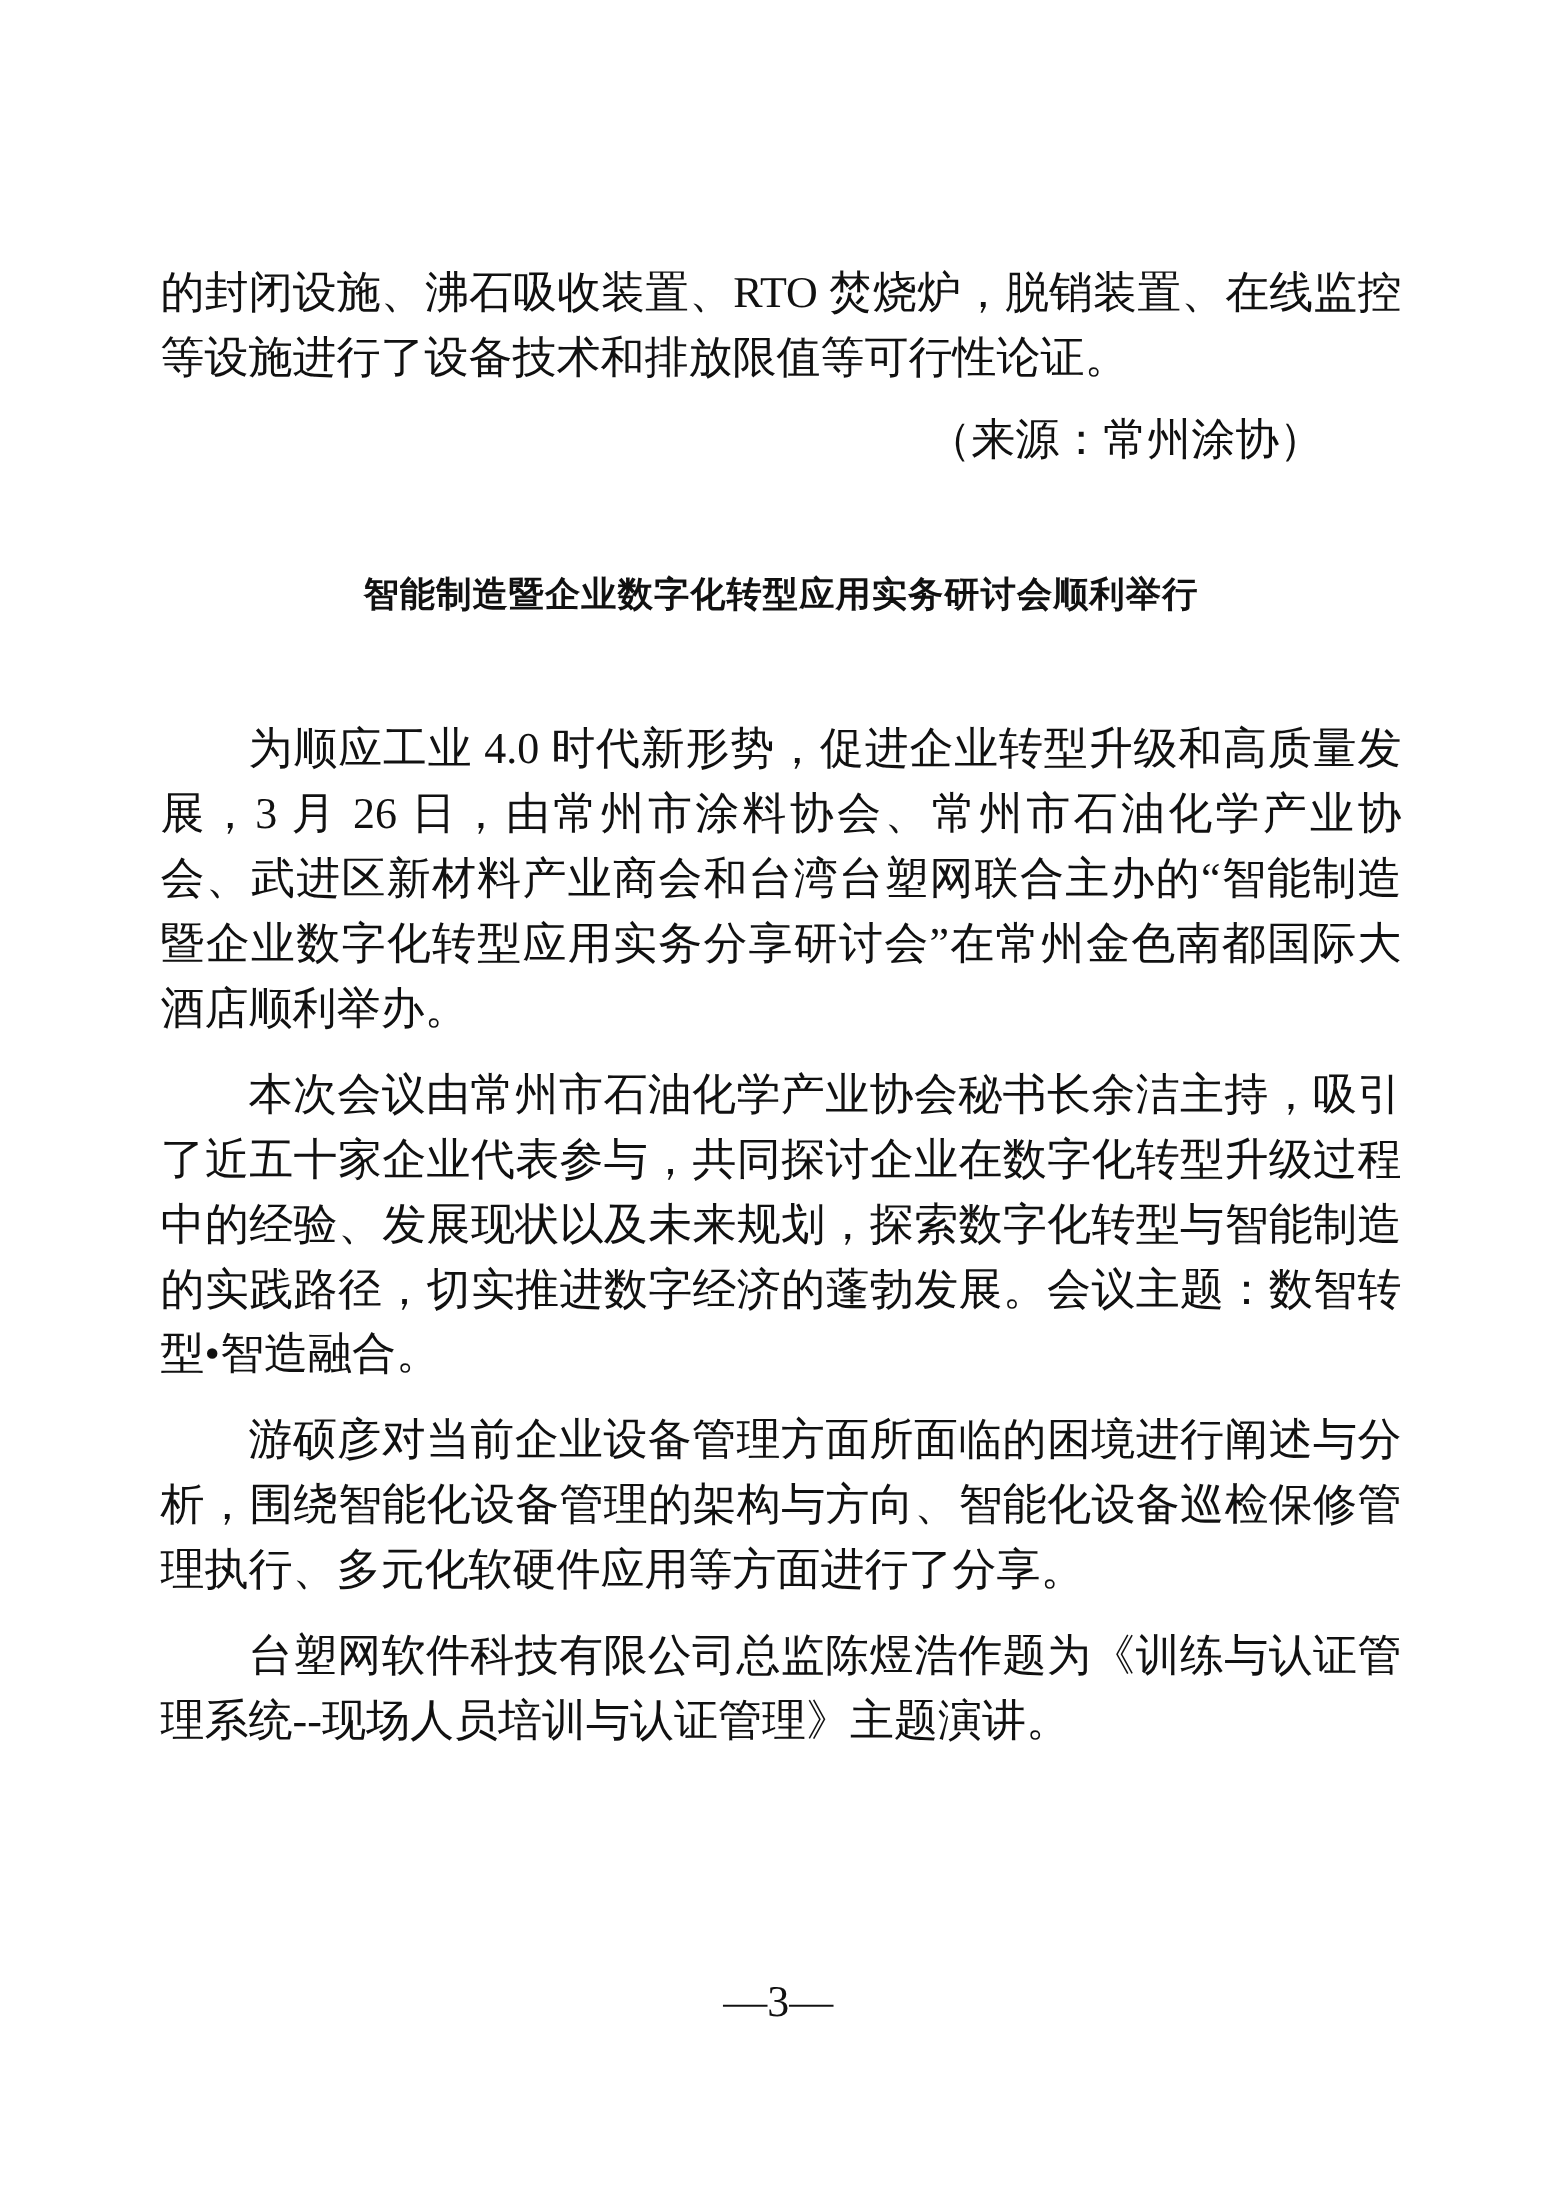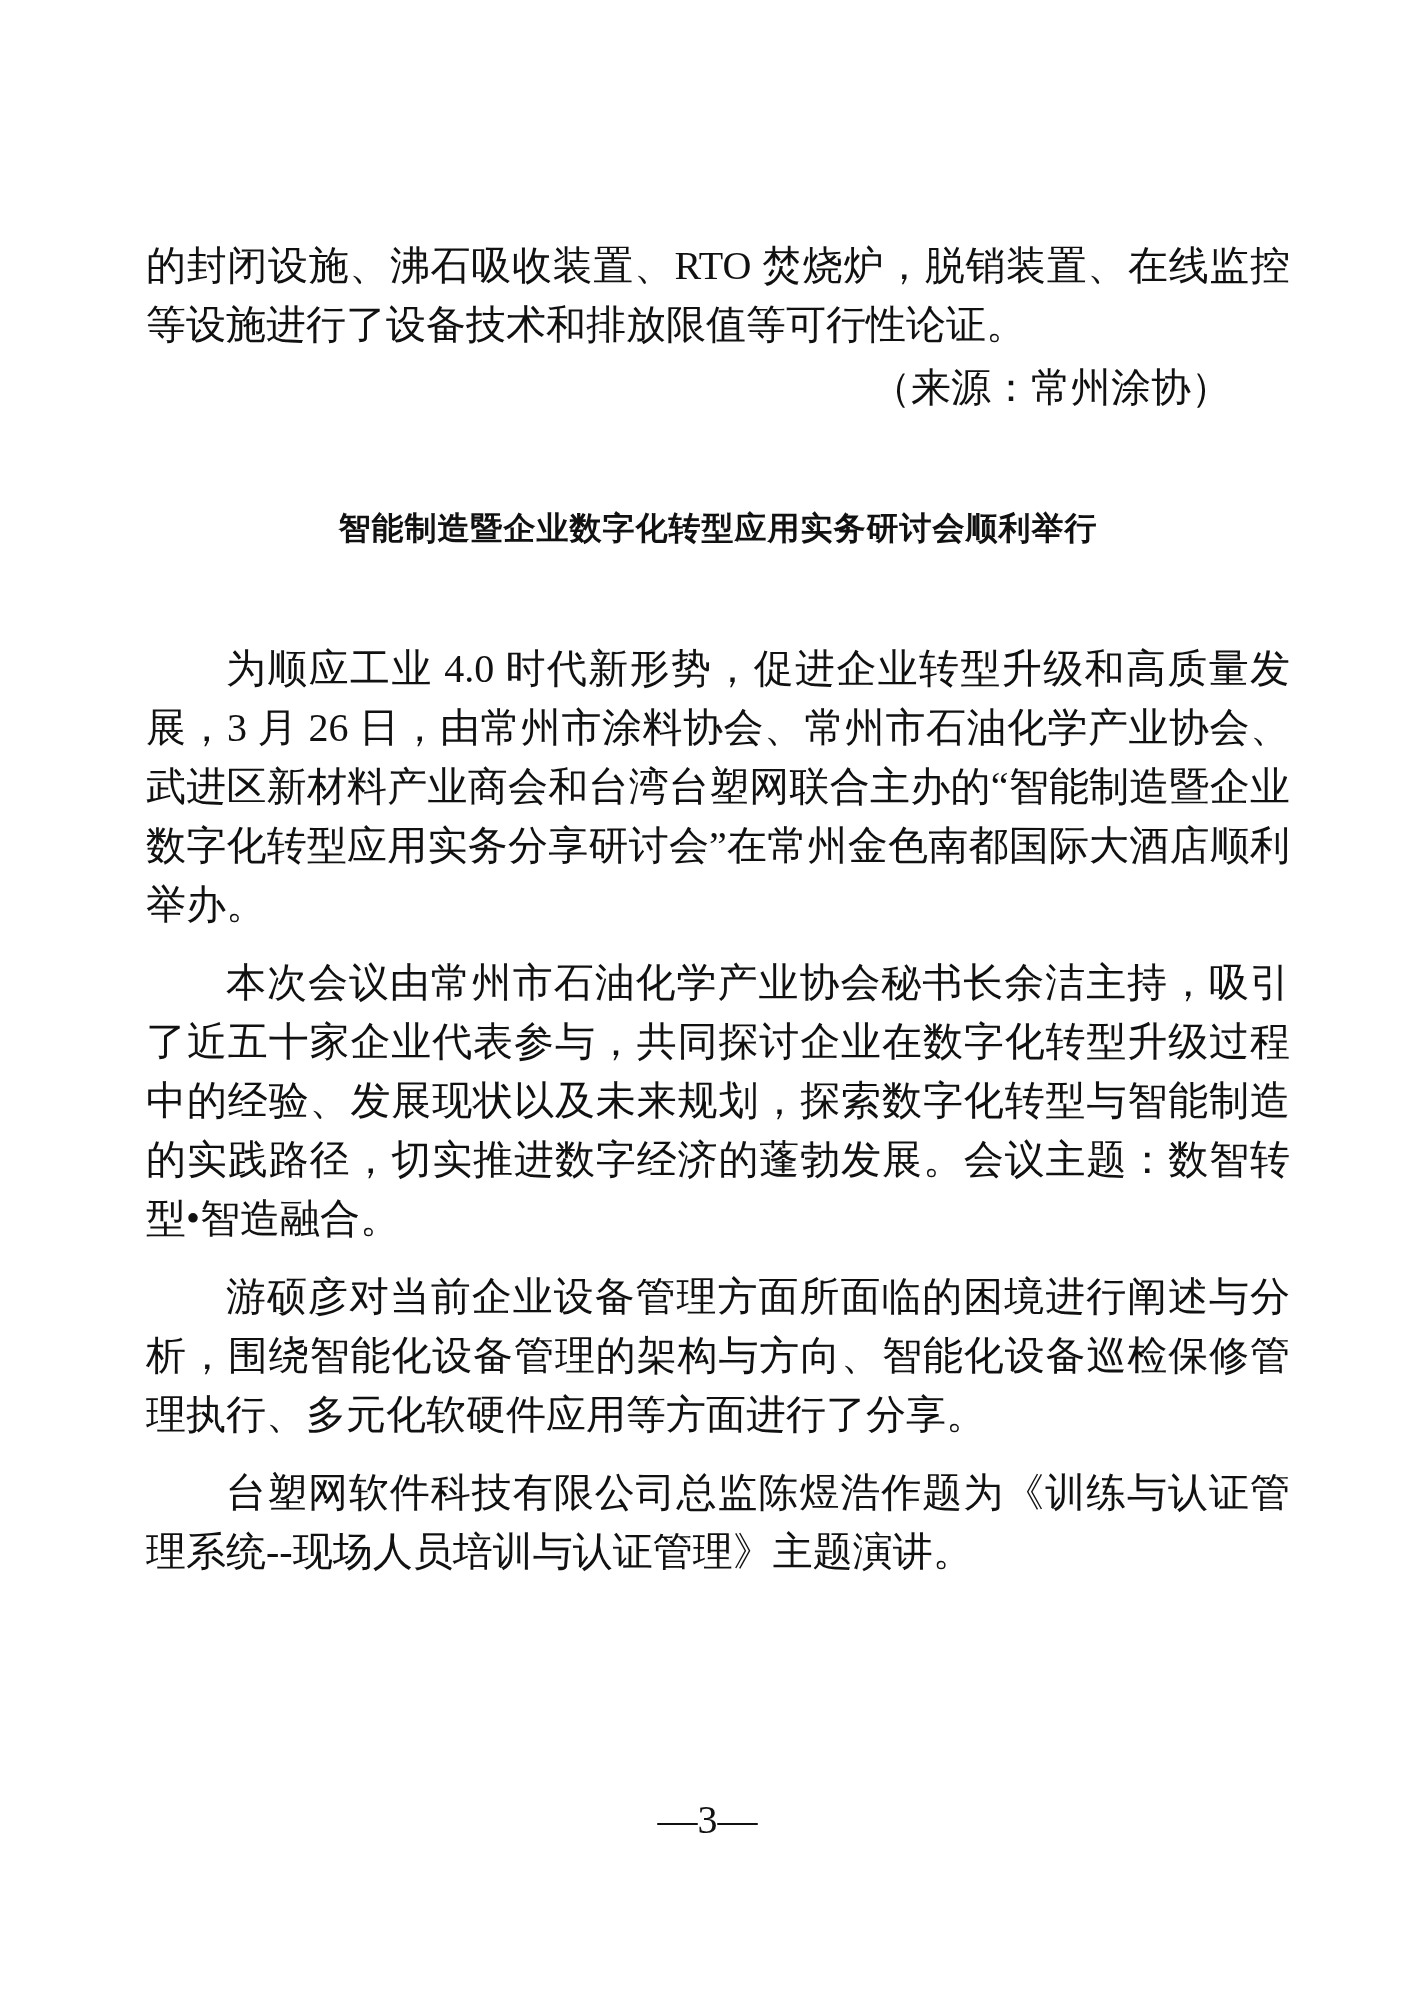--- a/index.html
+++ b/index.html
@@ -12,38 +12,38 @@
     width: 1415px;
     height: 2000px;
     background: #ffffff;
     color: #111111;
     font-family: "Liberation Serif", "DejaVu Serif", serif;
     overflow: hidden;
   }
   .content {
     position: absolute;
     left: 146px;
-    right: 125px;
+    right: 141px;
     top: 236px;
   }
   .body-text {
     font-size: 40px;
     line-height: 59px;
     text-align: justify;
     margin: 0;
   }
   .lead-paragraph {
     text-indent: 0;
   }
   .source-line {
     font-size: 40px;
     line-height: 59px;
     text-align: right;
     padding-right: 55px;
-    margin: 4px;
+    margin: 16px;
   }
   .article-title {
     font-size: 32px;
     font-weight: bold;
     text-align: center;
     letter-spacing: 1px;
     line-height: 70px;
     margin: 76px 0 76px 0;
   }
   .article-paragraph {

